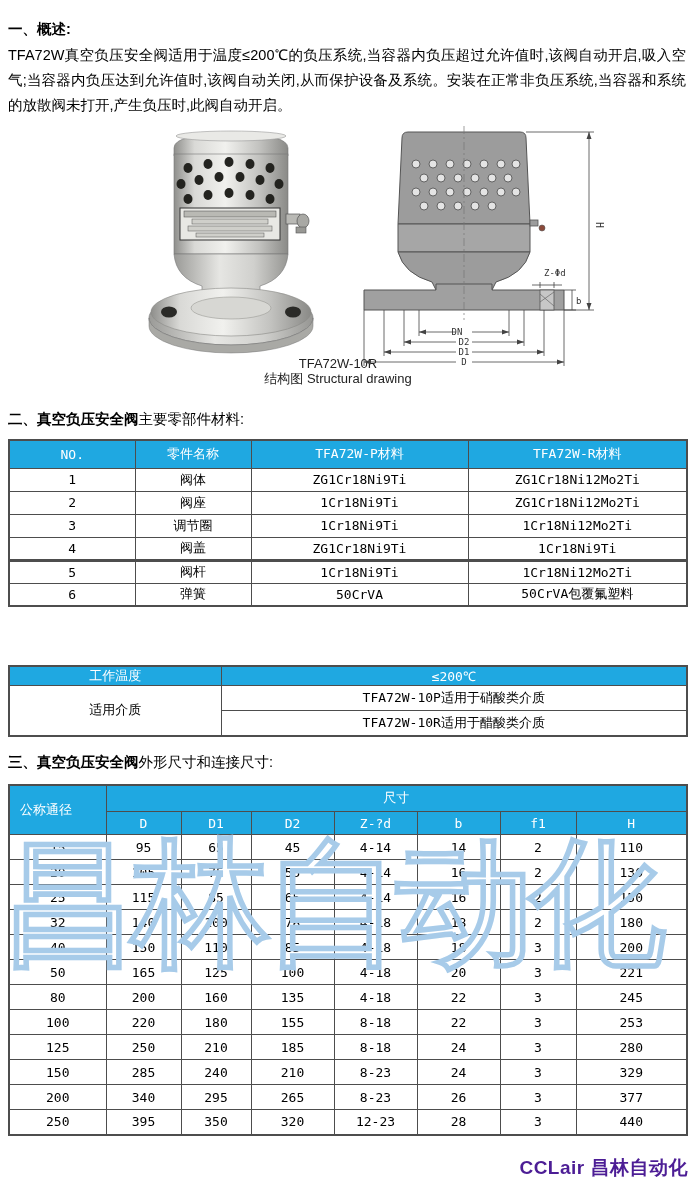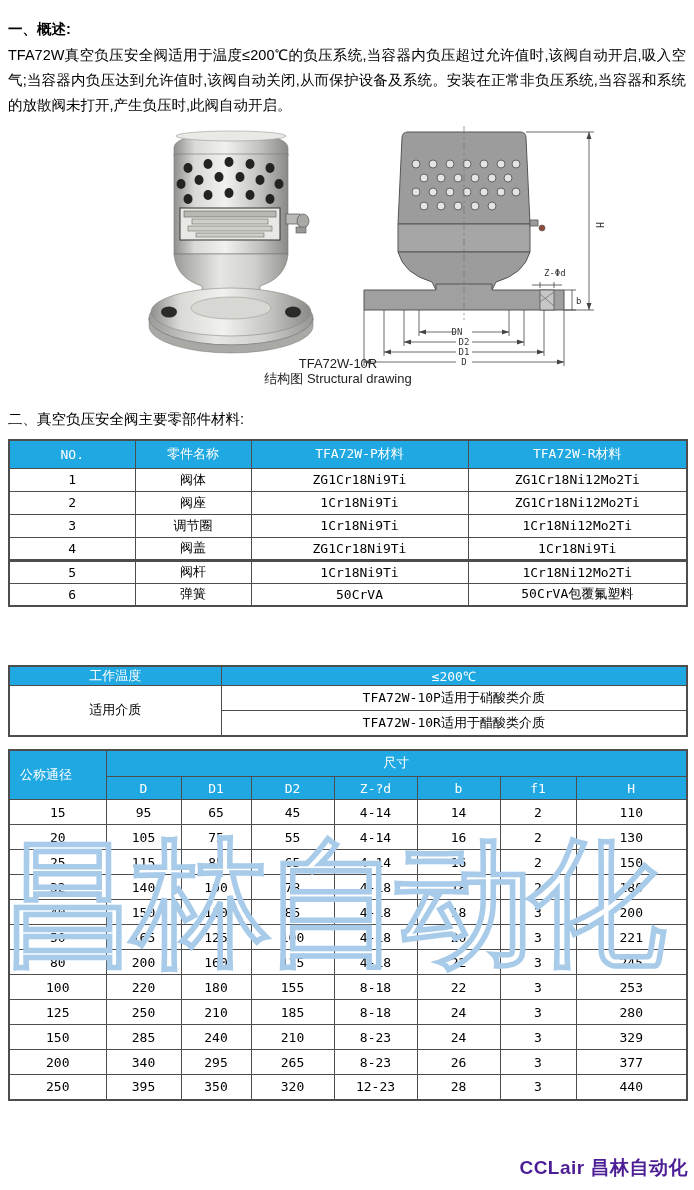--- a/index.html
+++ b/index.html
@@ -4,21 +4,21 @@
 <style>
   * { margin:0; padding:0; box-sizing:border-box; }
   html,body { background:#fff; }
   .page {
     position:relative; width:694px; height:1190px; overflow:hidden;
     background:#fff; font-family:"Liberation Sans", sans-serif; color:#000;
   }
   .inner { padding:20px 8px 0 8px; }
 
   .sec-heading { font-size:14.5px; margin-top:0; color:#000; }
-  .sec-heading .bold { font-weight:normal;text-align:right; }
+  .sec-heading .bold { font-weight:bold;text-align:right; }
   .overview-body { font-size:14.5px; line-height:25px; margin-top:4px; text-align:justify; }
 
   
   .figure { position:relative; height:228px; margin-top:6px; }
   .valve-photo { position:absolute; left:128px; top:2px; }
   .structural-drawing { position:absolute; left:336px; top:0; }
   .caption { width:660px; text-align:center; font-size:13px; color:#222; line-height:15px; margin-top:4px; }
 
   
   .wm {
@@ -317,20 +317,23 @@
         <tr>
           <td rowspan="2">适用介质</td>
           <td>TFA72W-10P适用于硝酸类介质</td>
         </tr>
         <tr>
           <td>TFA72W-10R适用于醋酸类介质</td>
         </tr>
       </tbody>
     </table>
 
+    <div class="sec-heading heading-sec3">
+      <span class="bold">三、真空负压安全阀</span><span>外形尺寸和连接尺寸:</span>
+    </div>
 
     <table class="dims-table">
       <colgroup>
         <col style="width:97px">
           <col style="width:75px">
           <col style="width:70px">
           <col style="width:83px">
         <col style="width:83px">
           <col style="width:83px">
           <col style="width:76px">

